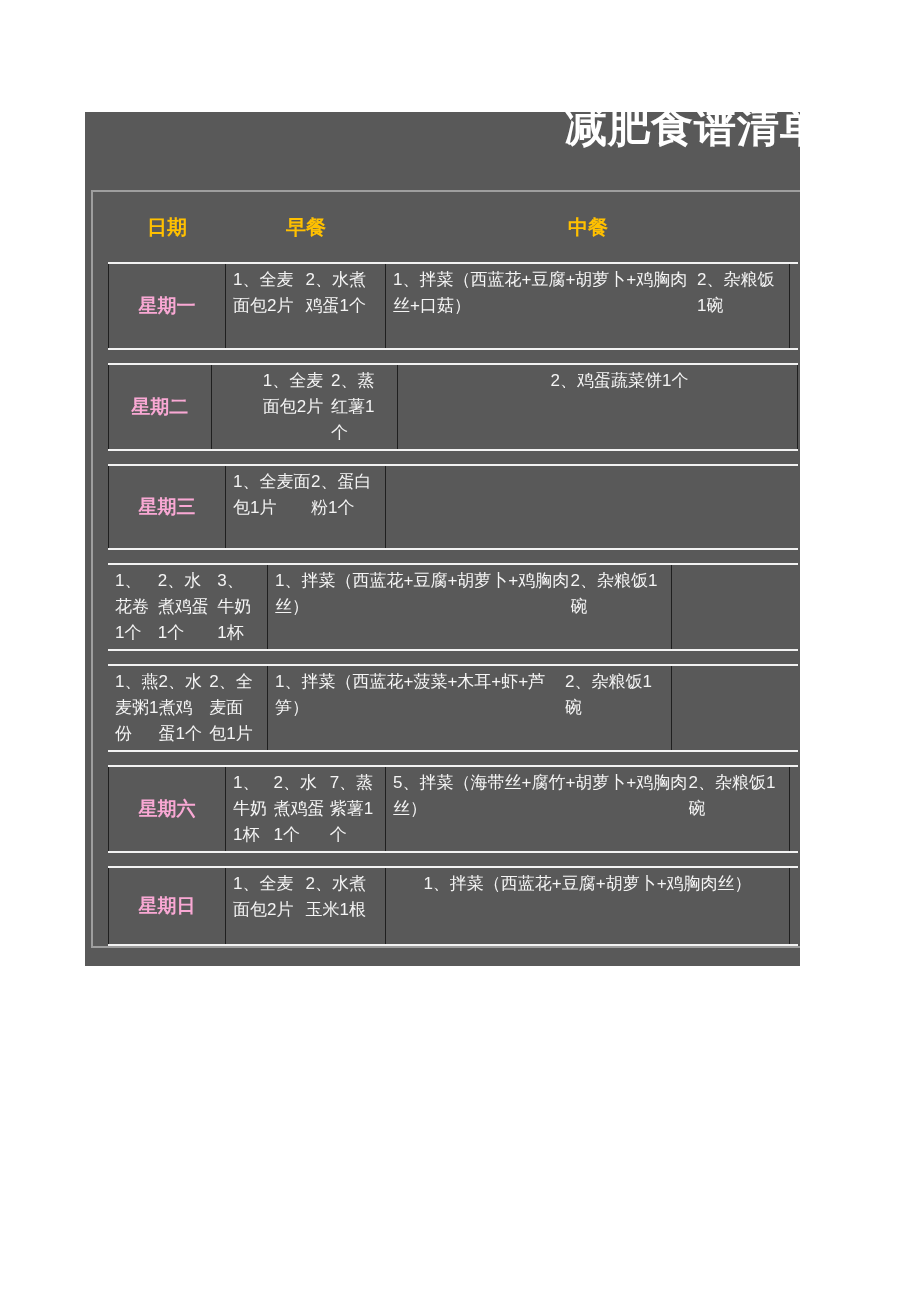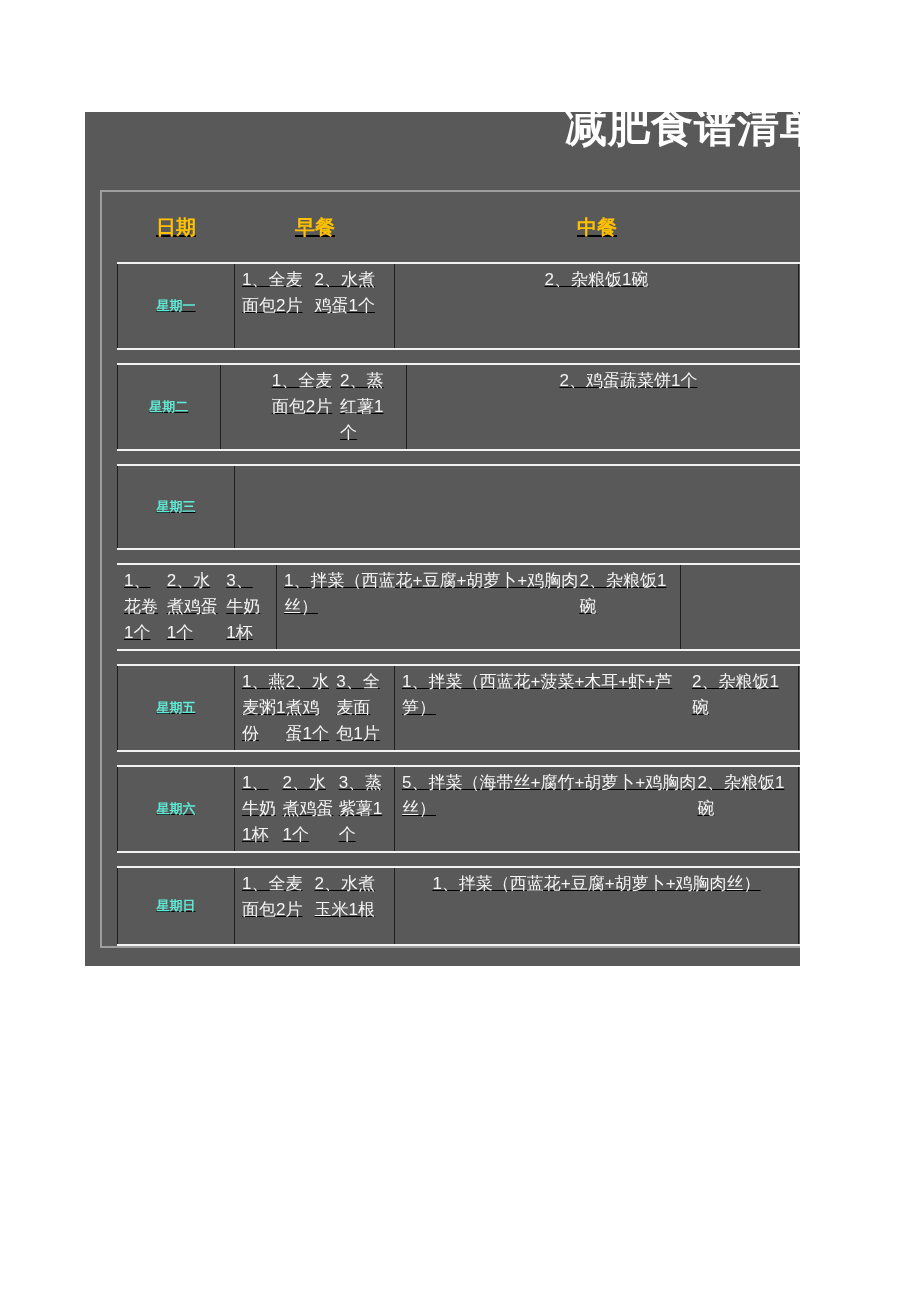--- a/index.html
+++ b/index.html
@@ -31,24 +31,23 @@
     position:absolute;
     left:480px; top:-13px;
     font-size:42px;
     font-weight:bold;
     color:var(--title-text);
     white-space:nowrap;
     letter-spacing:1px;
   }
   .table-wrap{
     position:absolute;
-    left:15px; top:78px;
+    left:6px; top:78px;
     width:740px; height:758px;
     border:2px solid var(--outline-border);
-    text-decoration:underline;
   }
   .grid{
     margin-left:15px;
     width:690px;
   }
   .row{
     display:flex;
     align-items:stretch;
   }
   .header-row{
@@ -76,22 +75,22 @@
   .data-row:nth-child(7){min-height:80px; margin-bottom:14px;}
   .c1{width:118px;}
   .c2{width:160px;}
   .c3{width:404px;}
   .data-row .c1{
     border-left:1px solid var(--col-border);
     border-right:1px solid var(--col-border);
     display:flex;
     align-items:center;
     justify-content:center;
-    color:#5eead4;
-    font-size:13px;
+    color:#f9a8d4;
+    font-size:19px;
     font-weight:bold;
   }
   .data-row .c2,
   .data-row .c3{
     border-right:1px solid var(--col-border);
     display:flex;
     flex-direction:row;
     justify-content:center;
     padding:3px 7px;
     color:var(--body-text);
@@ -116,65 +115,69 @@
         <div class="c3 hdr">中餐</div>
       </div>
       <div id="rows">
           <div class="row data-row">
             <div class="c1">星期一</div>
             <div class="c2">
               <div class="meal-line">1、全麦面包2片</div>
               <div class="meal-line">2、水煮鸡蛋1个</div>
             </div>
             <div class="c3">
+              <div class="meal-line">1、拌菜（西蓝花+豆腐+胡萝卜+鸡胸肉丝+口菇）</div>
               <div class="meal-line">2、杂粮饭1碗</div>
             </div>
           </div>
           <div class="row data-row">
             <div class="c1">星期二</div>
             <div class="c2">
               <div class="meal-line">1、全麦面包2片</div>
               <div class="meal-line">2、蒸红薯1个</div>
             </div>
             <div class="c3">
               <div class="meal-line">2、鸡蛋蔬菜饼1个</div>
             </div>
           </div>
           <div class="row data-row">
             <div class="c1">星期三</div>
+            <div class="c2">
+              <div class="meal-line">1、全麦面包1片</div>
+              <div class="meal-line">2、蛋白粉1个</div>
+            </div>
           </div>
           <div class="row data-row">
             <div class="c2">
               <div class="meal-line">1、花卷1个</div>
               <div class="meal-line">2、水煮鸡蛋1个</div>
               <div class="meal-line">3、牛奶1杯</div>
             </div>
             <div class="c3">
               <div class="meal-line">1、拌菜（西蓝花+豆腐+胡萝卜+鸡胸肉丝）</div>
               <div class="meal-line">2、杂粮饭1碗</div>
             </div>
           </div>
           <div class="row data-row">
-            <div class="c1">星期五</div>
             <div class="c2">
               <div class="meal-line">1、燕麦粥1份</div>
               <div class="meal-line">2、水煮鸡蛋1个</div>
-              <div class="meal-line">3、全麦面包1片</div>
+              <div class="meal-line">2、全麦面包1片</div>
             </div>
             <div class="c3">
               <div class="meal-line">1、拌菜（西蓝花+菠菜+木耳+虾+芦笋）</div>
               <div class="meal-line">2、杂粮饭1碗</div>
             </div>
           </div>
           <div class="row data-row">
             <div class="c1">星期六</div>
             <div class="c2">
               <div class="meal-line">1、牛奶1杯</div>
               <div class="meal-line">2、水煮鸡蛋1个</div>
-              <div class="meal-line">3、蒸紫薯1个</div>
+              <div class="meal-line">7、蒸紫薯1个</div>
             </div>
             <div class="c3">
               <div class="meal-line">5、拌菜（海带丝+腐竹+胡萝卜+鸡胸肉丝）</div>
               <div class="meal-line">2、杂粮饭1碗</div>
             </div>
           </div>
           <div class="row data-row">
             <div class="c1">星期日</div>
             <div class="c2">
               <div class="meal-line">1、全麦面包2片</div>

